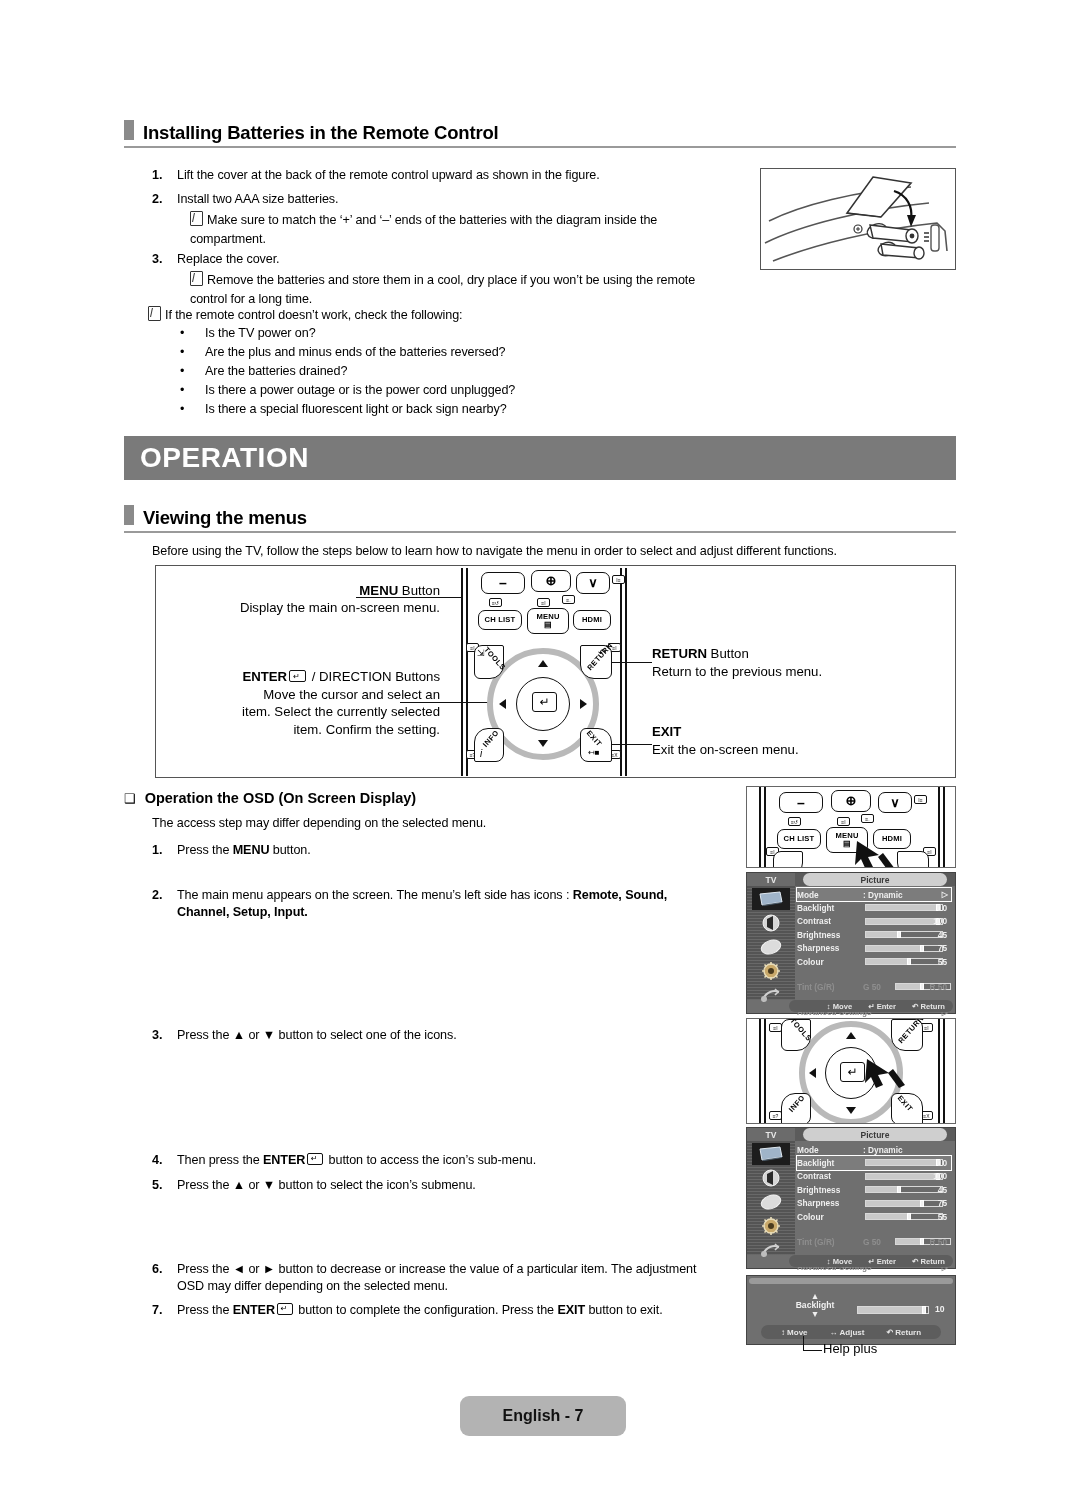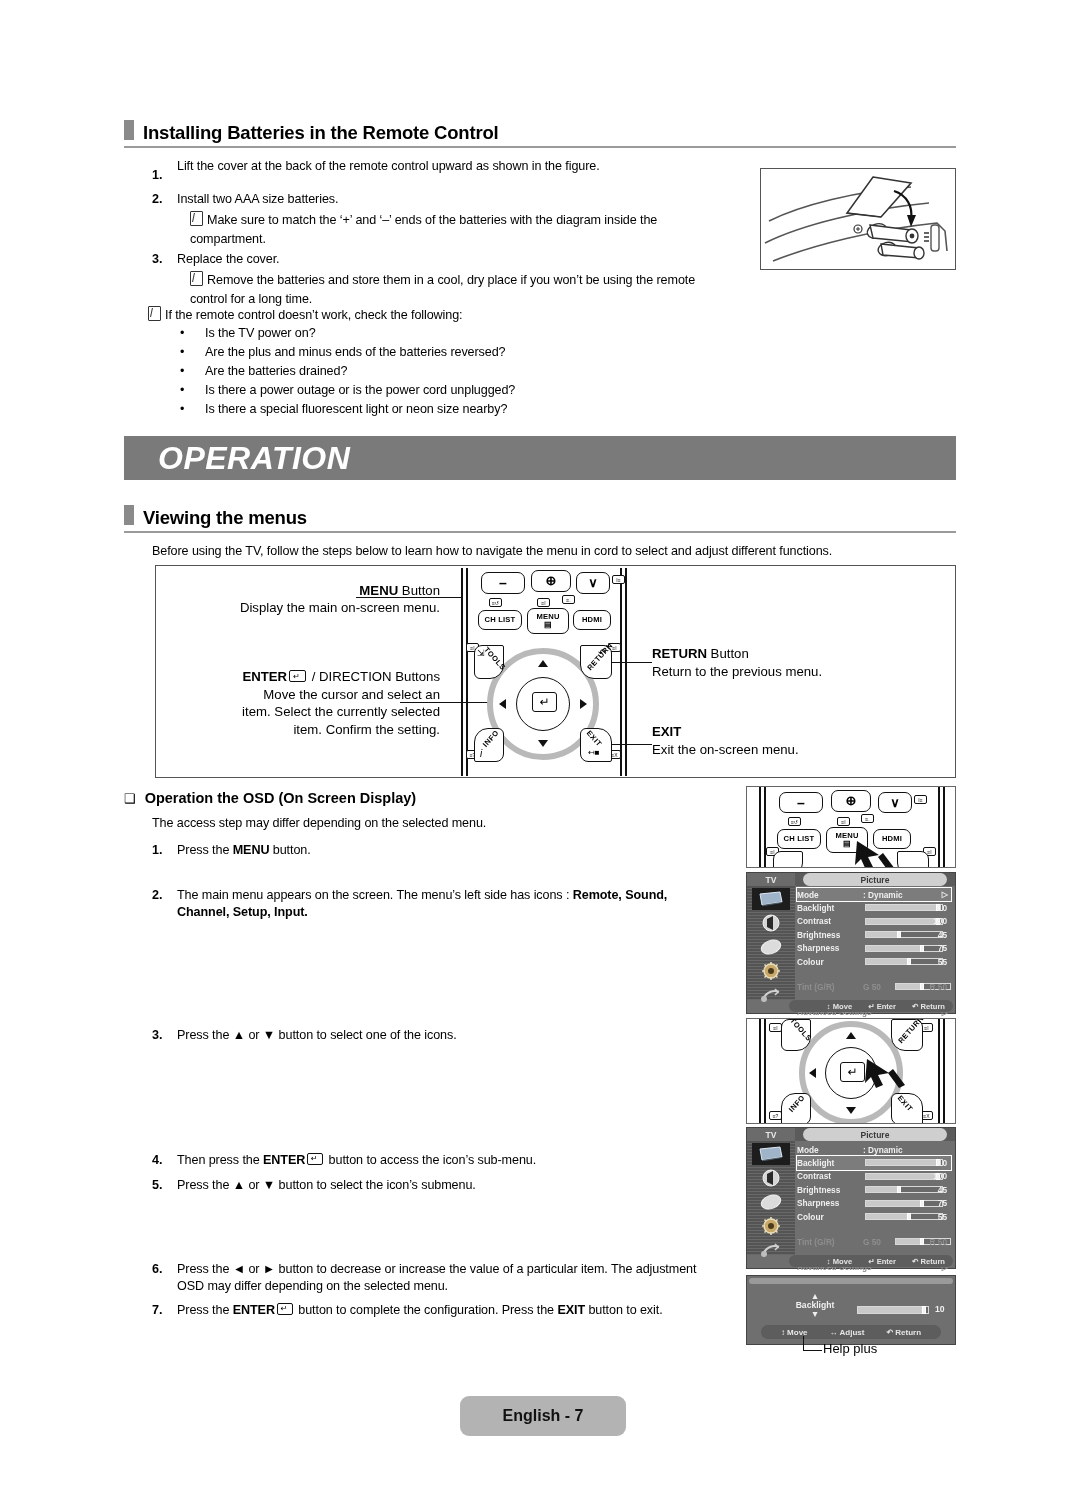--- a/index.html
+++ b/index.html
@@ -14,21 +14,21 @@
 
   
   .t{position:absolute;font-size:12.6px;line-height:16.5px;letter-spacing:-0.1px;}
   .num{position:absolute;font-size:12.6px;font-weight:bold;line-height:16.5px;}
   .note-ico{display:inline-block;width:11px;height:13px;border:1px solid #333;border-radius:1px;position:relative;vertical-align:-2px;margin-right:4px;}
   .note-ico::after{content:"";position:absolute;left:2px;top:1px;width:5px;height:9px;border-left:1.3px solid #333;transform:skewX(-12deg);}
   .bullet{position:absolute;font-size:12.6px;line-height:16.5px;}
 
   
   .banner{position:absolute;background:#7a7a7a;display:flex;align-items:center;}
-  .banner span{color:#fff;font-size:32px;font-weight:bold;letter-spacing:0.5px;padding-left:34px;font-style:italic;}
+  .banner span{color:#fff;font-size:28px;font-weight:bold;letter-spacing:0.5px;padding-left:16px;}
 
   
   .box{position:absolute;border:1.4px solid #555;background:#fff;box-sizing:border-box;}
   .thinbox{position:absolute;border:1.2px solid #666;background:#fff;box-sizing:border-box;}
 
   
   .rbtn{position:absolute;border:1.6px solid #111;border-radius:7px;background:#fff;display:flex;align-items:center;justify-content:center;
         font-size:7.6px;font-weight:bold;letter-spacing:.2px;text-align:center;line-height:8px;box-sizing:border-box;}
   .rchip{position:absolute;border:1.1px solid #111;border-radius:2px;font-size:5px;display:flex;align-items:center;justify-content:center;background:#fff;color:#111;box-sizing:border-box;}
   .vrail{position:absolute;background:#111;width:1.6px;}
@@ -85,21 +85,21 @@
 
 <div class="page">
 
   <div class="sec-head" style="left:124px;top:120px;">
     <div class="bar"></div>
     <div class="txt">Installing Batteries in the Remote Control</div>
   </div>
   <div class="sec-rule" style="left:124px;top:146px;width:832px;"></div>
 
   <div class="num" style="left:152px;top:167px;">1.</div>
-  <div class="t" style="left:177px;top:158px;width:560px;">Lift the cover at the back of the remote control upward as shown in the figure.</div>
+  <div class="t" style="left:177px;top:167px;width:560px;">Lift the cover at the back of the remote control upward as shown in the figure.</div>
 
   <div class="num" style="left:152px;top:191px;">2.</div>
   <div class="t" style="left:177px;top:191px;width:560px;">Install two AAA size batteries.</div>
 
   <div style="position:absolute;left:190px;top:210px;width:545px;">
     <span class="note-ico"></span><span class="t" style="position:static;">Make sure to match the ‘+’ and ‘–’ ends of the batteries with the diagram inside the compartment.</span>
   </div>
 
   <div class="num" style="left:152px;top:251px;">3.</div>
   <div class="t" style="left:177px;top:251px;width:560px;">Replace the cover.</div>
@@ -114,21 +114,21 @@
 
   <div class="bullet" style="left:180px;top:325px;">•</div>
   <div class="t" style="left:205px;top:325px;width:520px;">Is the TV power on?</div>
   <div class="bullet" style="left:180px;top:344px;">•</div>
   <div class="t" style="left:205px;top:344px;width:520px;">Are the plus and minus ends of the batteries reversed?</div>
   <div class="bullet" style="left:180px;top:363px;">•</div>
   <div class="t" style="left:205px;top:363px;width:520px;">Are the batteries drained?</div>
   <div class="bullet" style="left:180px;top:382px;">•</div>
   <div class="t" style="left:205px;top:382px;width:520px;">Is there a power outage or is the power cord unplugged?</div>
   <div class="bullet" style="left:180px;top:401px;">•</div>
-  <div class="t" style="left:205px;top:401px;width:520px;">Is there a special fluorescent light or neon size nearby?</div>
+  <div class="t" style="left:205px;top:401px;width:520px;">Is there a special fluorescent light or back sign nearby?</div>
 
   <div class="box" style="left:760px;top:168px;width:196px;height:102px;">
     <svg width="194" height="100" viewBox="0 0 194 100">
       <path d="M8 52 C40 36 96 22 150 18" stroke="#555" stroke-width="1.6" fill="none"></path>
       <path d="M4 74 C40 56 104 40 168 34" stroke="#555" stroke-width="1.6" fill="none"></path>
       <path d="M12 92 C52 76 116 60 176 54 L184 62 L186 82" stroke="#555" stroke-width="1.6" fill="none"></path>
       <path d="M112 8 L150 14 L120 48 L86 44 Z" stroke="#333" stroke-width="1.6" fill="#fff"></path>
       <path d="M86 44 L120 48" stroke="#333" stroke-width="1.2" fill="none"></path>
       <ellipse cx="116" cy="62" rx="10" ry="7" transform="rotate(-18 116 62)" stroke="#333" stroke-width="1.4" fill="#fff"></ellipse>
       <path d="M109 56 L150 61 L152 73 L112 69 Z" stroke="#333" stroke-width="1.4" fill="#fff"></path>
@@ -149,21 +149,21 @@
   <div class="banner" style="left:124px;top:436px;width:832px;height:44px;">
     <span>OPERATION</span>
   </div>
 
   <div class="sec-head" style="left:124px;top:505px;">
     <div class="bar"></div>
     <div class="txt">Viewing the menus</div>
   </div>
   <div class="sec-rule" style="left:124px;top:531px;width:832px;"></div>
 
-  <div class="t" style="left:152px;top:543px;width:810px;">Before using the TV, follow the steps below to learn how to navigate the menu in cord to select and adjust different functions.</div>
+  <div class="t" style="left:152px;top:543px;width:810px;">Before using the TV, follow the steps below to learn how to navigate the menu in order to select and adjust different functions.</div>
 
   <div class="box" style="left:155px;top:565px;width:801px;height:213px;"></div>
 
   <div style="position:absolute;left:190px;top:582px;width:250px;text-align:right;">
     <div style="font-size:13.2px;line-height:17px;"><b>MENU</b><span> Button</span></div>
     <div style="font-size:13.2px;line-height:17px;">Display the main on-screen menu.</div>
   </div>
   <div class="lead" style="left:356px;top:597px;width:106px;"></div>
 
   <div style="position:absolute;left:170px;top:668px;width:270px;text-align:right;">

